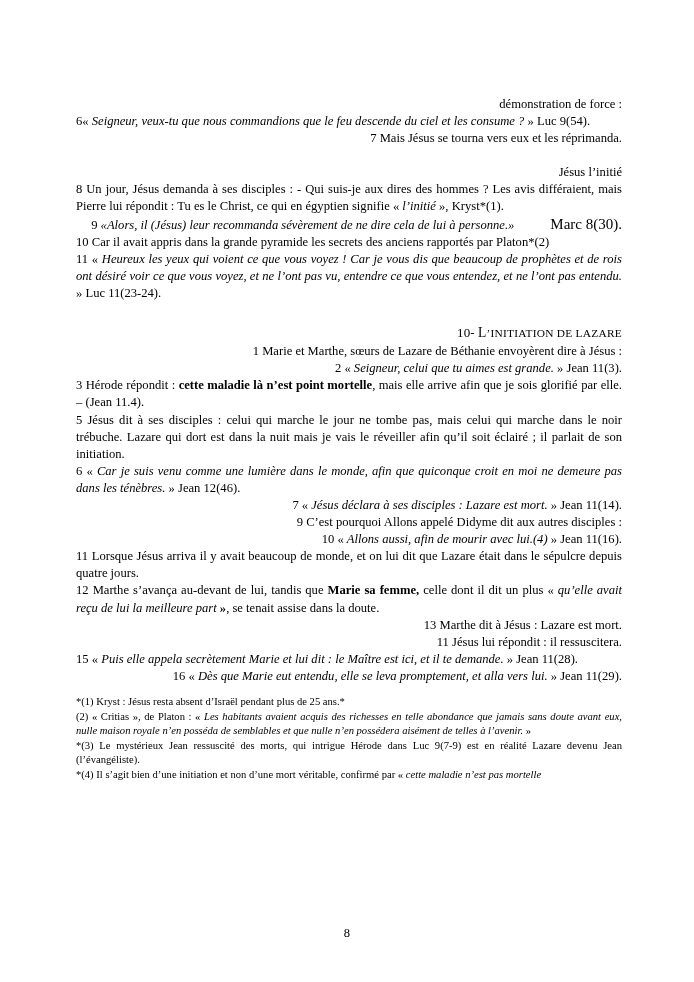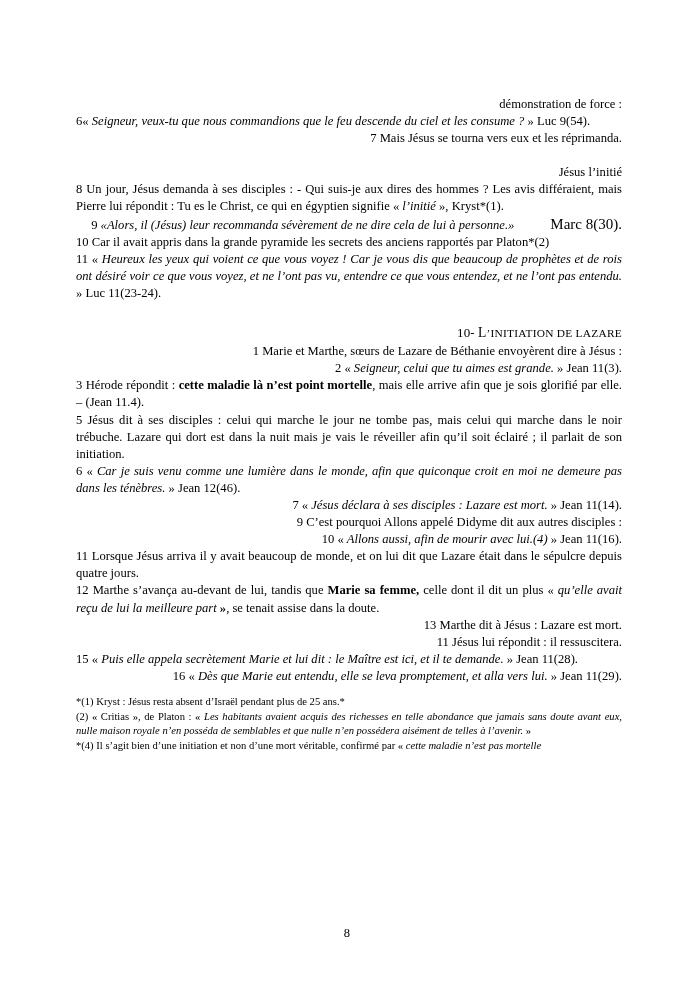--- a/index.html
+++ b/index.html
@@ -139,20 +139,21 @@
 
     <p><span>15</span><span>  « </span><i>Puis elle appela secrètement Marie et lui dit : le Maître est ici, et il te demande.</i><span> »</span><span> Jean 11(28).</span></p>
 
     <p class="nojust"><span>16</span><span>  « </span><i>Dès que Marie eut entendu, elle se leva promptement, et alla vers lui.</i><span> »</span><span> Jean 11(29).</span></p>
 
     <div class="footnotes">
       <p class="nojust"><span>*(1)</span><span> Kryst : Jésus resta absent d’Israël pendant plus de 25 ans.*</span></p>
 
       <p><span>(2)</span><span> « Critias », de Platon : « </span><i>Les habitants avaient acquis des richesses en telle abondance que jamais sans doute avant eux, nulle maison royale n’en posséda  de semblables et que nulle n’en possédera aisément de telles à l’avenir.</i><span> »</span></p>
 
+      <p><span>*(3)</span><span> Le mystérieux Jean ressuscité des morts, qui intrigue Hérode dans Luc 9(7-9) est en réalité Lazare devenu Jean (l’évangéliste).</span></p>
 
       <p class="nojust"><span>*(4)</span><span> Il s’agit bien d’une initiation et non d’une mort véritable, confirmé par « </span><i>cette maladie n’est pas mortelle</i></p>
     </div>
 
   </div>
 
   <div class="pagenum"><span>8</span></div>
 </div>
 
 </body></html>

